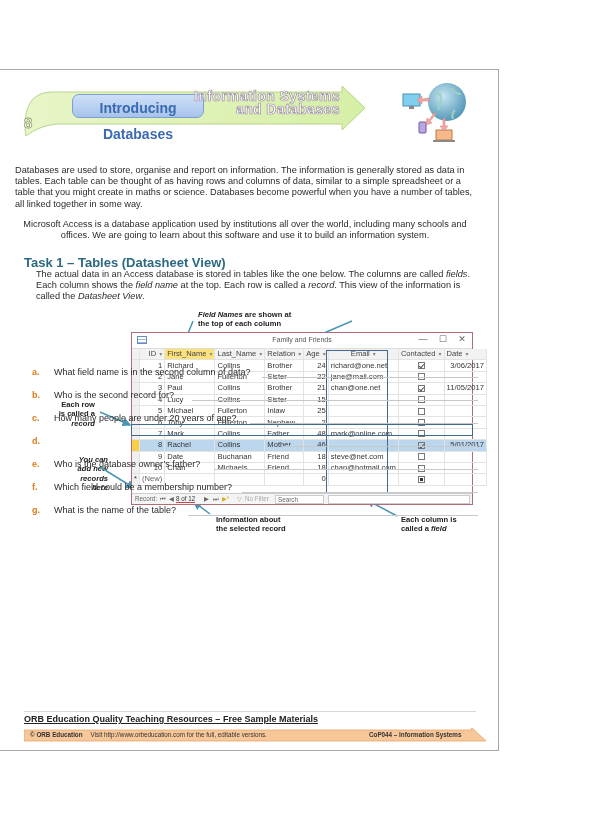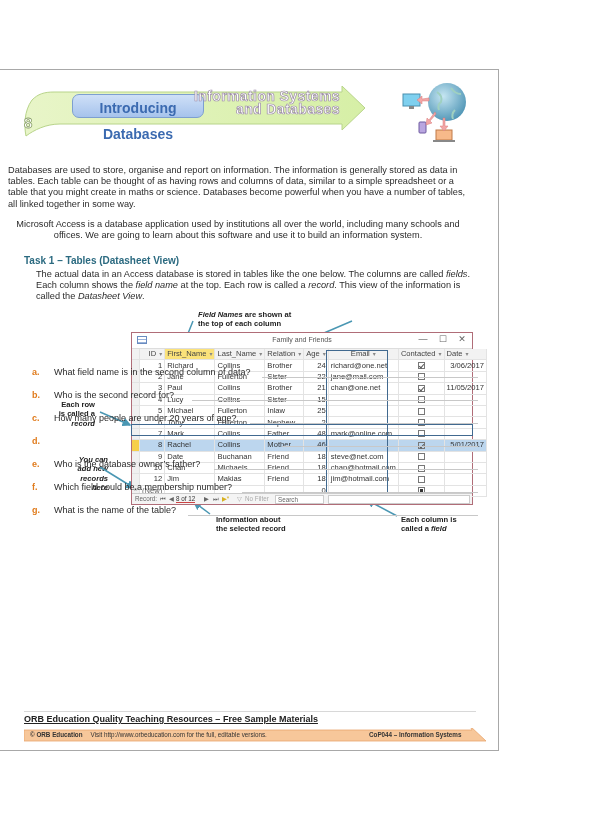--- a/index.html
+++ b/index.html
@@ -7,22 +7,22 @@
   .page { position:absolute; left:0; top:69px; width:498px; height:680px; border:1px solid #a8a8a8; border-left:none; background:#fff; }
 
   
   .banner { position:absolute; left:20px; top:16px; width:330px; height:48px; }
   .banner svg { position:absolute; left:0; top:0; }
   .topic-pill { position:absolute; left:52px; top:8px; width:130px; height:22px; border-radius:7px; background:linear-gradient(#cfe0f7,#a6c3ec); border:1px solid #7d9fd0; color:#3b6ab0; font-weight:bold; font-size:14px; line-height:26px; text-align:center; }
   .unit-num { position:absolute; left:4px; top:28px; font-size:15px; font-weight:bold; color:#fff; -webkit-text-stroke:0.8px #8aa06a; }
   .unit-title { position:absolute; right:10px; top:4px; text-align:right; font-size:14px; line-height:13px; font-weight:bold; color:#fff; -webkit-text-stroke:0.7px #9b8aa8; letter-spacing:0.4px; }
   .net-graphic { position:absolute; left:395px; top:10px; width:80px; height:70px; }
 
-  .body-text { position:absolute; left:8px; font-size:9.2px; line-height:11.2px; color:#2b2b2b; width:460px; }
-  .task-title { position:absolute; left:24px; top:82px; font-size:10px; font-weight:bold; color:#2b6a80; }
+  .body-text { position:absolute; left:15px; font-size:9.2px; line-height:11.2px; color:#2b2b2b; width:460px; }
+  .task-title { position:absolute; left:24px; top:82px; font-size:13px; font-weight:bold; color:#2b6a80; }
 
   
   .acc { position:absolute; left:131px; top:262px; width:340px; height:171px; border:1px solid #b06d78; background:#fff; font-size:7.6px; color:#333; }
   .acc-title { height:15px; border-bottom:1px solid #ddd; position:relative; }
   .acc-title .tname { position:absolute; left:0; right:0; top:3px; text-align:center; color:#555; font-size:7px; }
   .acc-title .ticon { position:absolute; left:5px; top:3px; width:10px; height:8px; border:1px solid #6a8cc0; box-sizing:border-box; background:repeating-linear-gradient(#fff 0 2px,#9ab3da 2px 3px); }
   .acc-title .wbtn { position:absolute; top:1px; font-size:9px; color:#666; width:14px; text-align:center; }
   table.grid { border-collapse:collapse; position:absolute; left:0; top:16px; table-layout:fixed; }
   table.grid td, table.grid th { height:10.4px; padding:0 2px; border-right:1px solid #e3e3e3; border-bottom:1px solid #e3e3e3; white-space:nowrap; overflow:hidden; font-weight:normal; font-size:7.6px; line-height:10px; }
   table.grid th { background:#f2f2f2; color:#444; text-align:left; }
@@ -285,31 +285,20 @@
             <td class="num">10</td>
             <td>Chan</td>
             <td>Michaels</td>
             <td>Friend</td>
             <td class="num">18</td>
             <td>chan@hotmail.com</td>
             <td style="text-align: center;"><span class="chk"></span></td>
             <td class="num"></td>
           </tr>
           <tr>
-            <td class="sel"></td>
-            <td class="num">12</td>
-            <td>Jim</td>
-            <td>Makias</td>
-            <td>Friend</td>
-            <td class="num">18</td>
-            <td>jim@hotmail.com</td>
-            <td style="text-align: center;"><span class="chk"></span></td>
-            <td class="num"></td>
-          </tr>
-          <tr>
             <td class="sel">*</td>
             <td colspan="1" style="color: rgb(102, 102, 102);">(New)</td>
             <td></td>
             <td></td>
             <td></td>
             <td class="num">0</td>
             <td></td>
             <td style="text-align: center;"><span class="chk sq"></span></td>
             <td></td>
           </tr>

